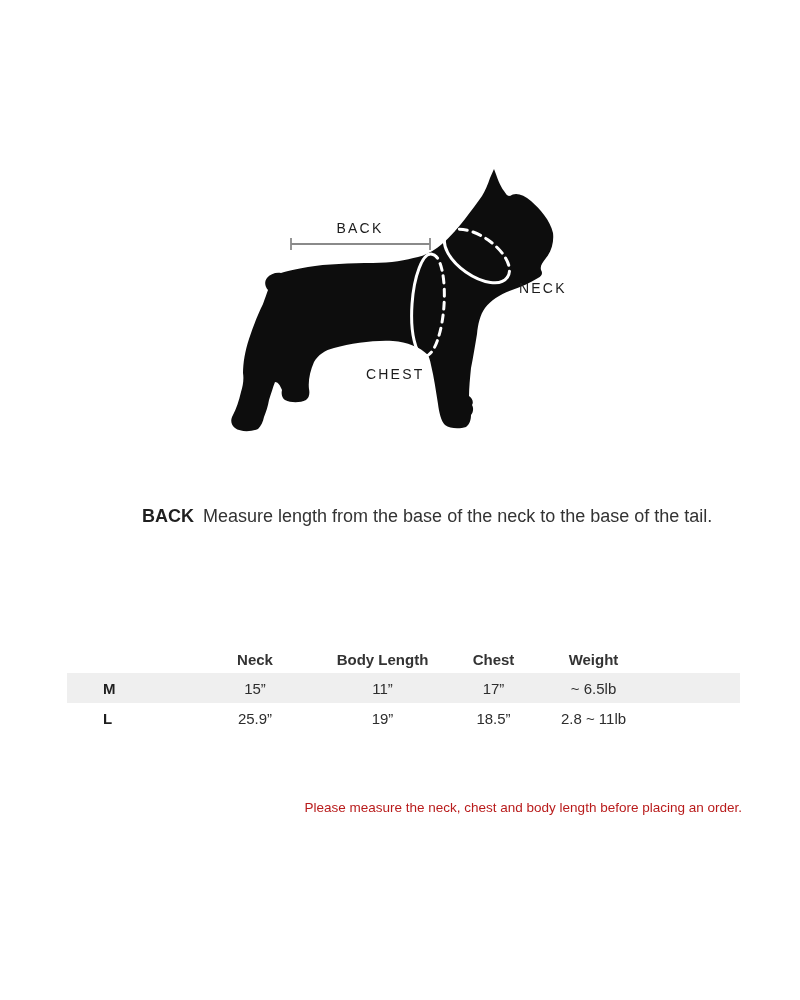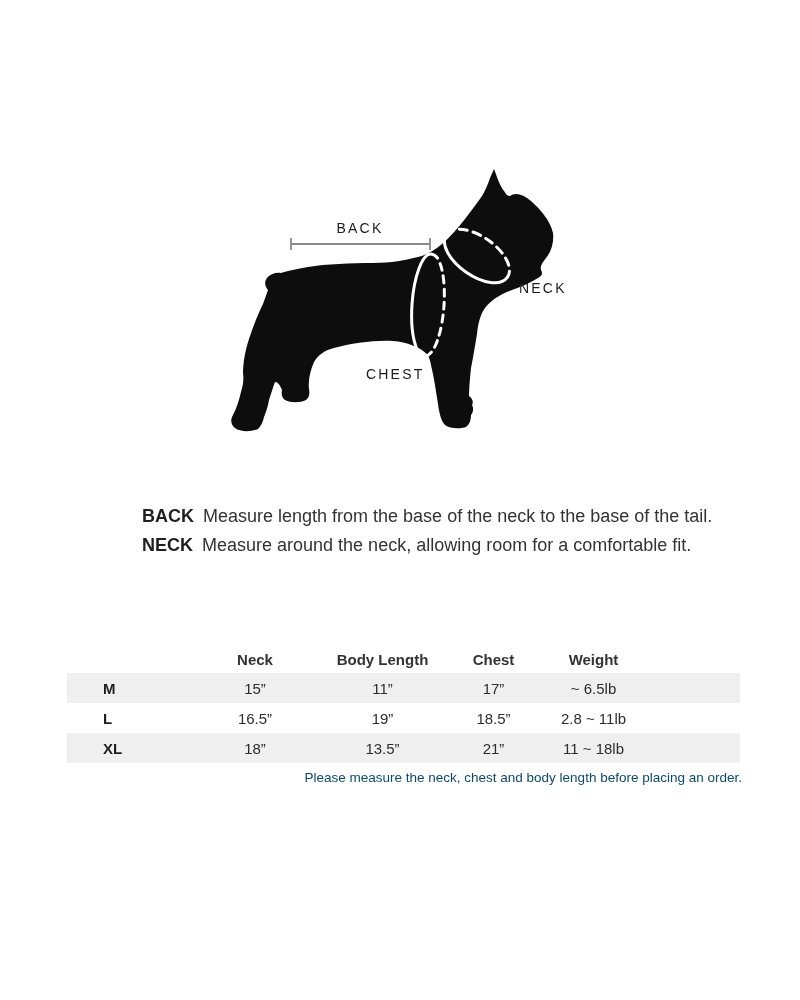--- a/index.html
+++ b/index.html
@@ -64,23 +64,23 @@
     text-align: left;
     padding-left: 36px;
     font-weight: bold;
     color: #1f1f1f;
   }
   .size-table tbody tr.striped { background: #efefef; }
   
   .note {
     position: absolute;
     right: 58px;
-    top: 770px;
+    top: 800px;
     font-size: 13.5px;
-    color: #0c4a6e;
+    color: #b91c1c;
     white-space: nowrap;
   }
 </style>
 </head>
 <body>
 
 <div class="page">
 
   <svg class="dog-svg" viewBox="0 0 800 1000" xmlns="http://www.w3.org/2000/svg" aria-hidden="true">
 
@@ -152,23 +152,20 @@
   </svg>
 
   <div class="diagram-label label-back">BACK</div>
   <div class="diagram-label label-neck">NECK</div>
   <div class="diagram-label label-chest">CHEST</div>
 
   <div class="instructions">
     <div class="line">
       <span class="term">BACK</span><span>Measure length from the base of the neck to the base of the tail.</span>
     </div>
-    <div class="line">
-      <span class="term">NECK</span><span>Measure around the neck, allowing room for a comfortable fit.</span>
-    </div>
   </div>
 
   <table class="size-table">
     <colgroup>
       <col style="width:119px">
         <col style="width:138px">
         <col style="width:117px">
       <col style="width:105px">
         <col style="width:95px">
         <col style="width:99px">
@@ -187,32 +184,24 @@
       <tr class="striped">
         <td class="size-col">M</td>
         <td>15”</td>
         <td>11”</td>
         <td>17”</td>
         <td>~ 6.5lb</td>
         <td></td>
       </tr>
       <tr>
         <td class="size-col">L</td>
-        <td>16.5”</td>
+        <td>25.9”</td>
         <td>19”</td>
         <td>18.5”</td>
         <td>2.8 ~ 11lb</td>
         <td></td>
       </tr>
-      <tr class="striped">
-        <td class="size-col">XL</td>
-        <td>18”</td>
-        <td>13.5”</td>
-        <td>21”</td>
-        <td>11 ~ 18lb</td>
-        <td></td>
-      </tr>
     </tbody>
   </table>
 
   <div class="note">Please measure the neck, chest and body length before placing an order.</div>
 
 </div>
 
 </body></html>

